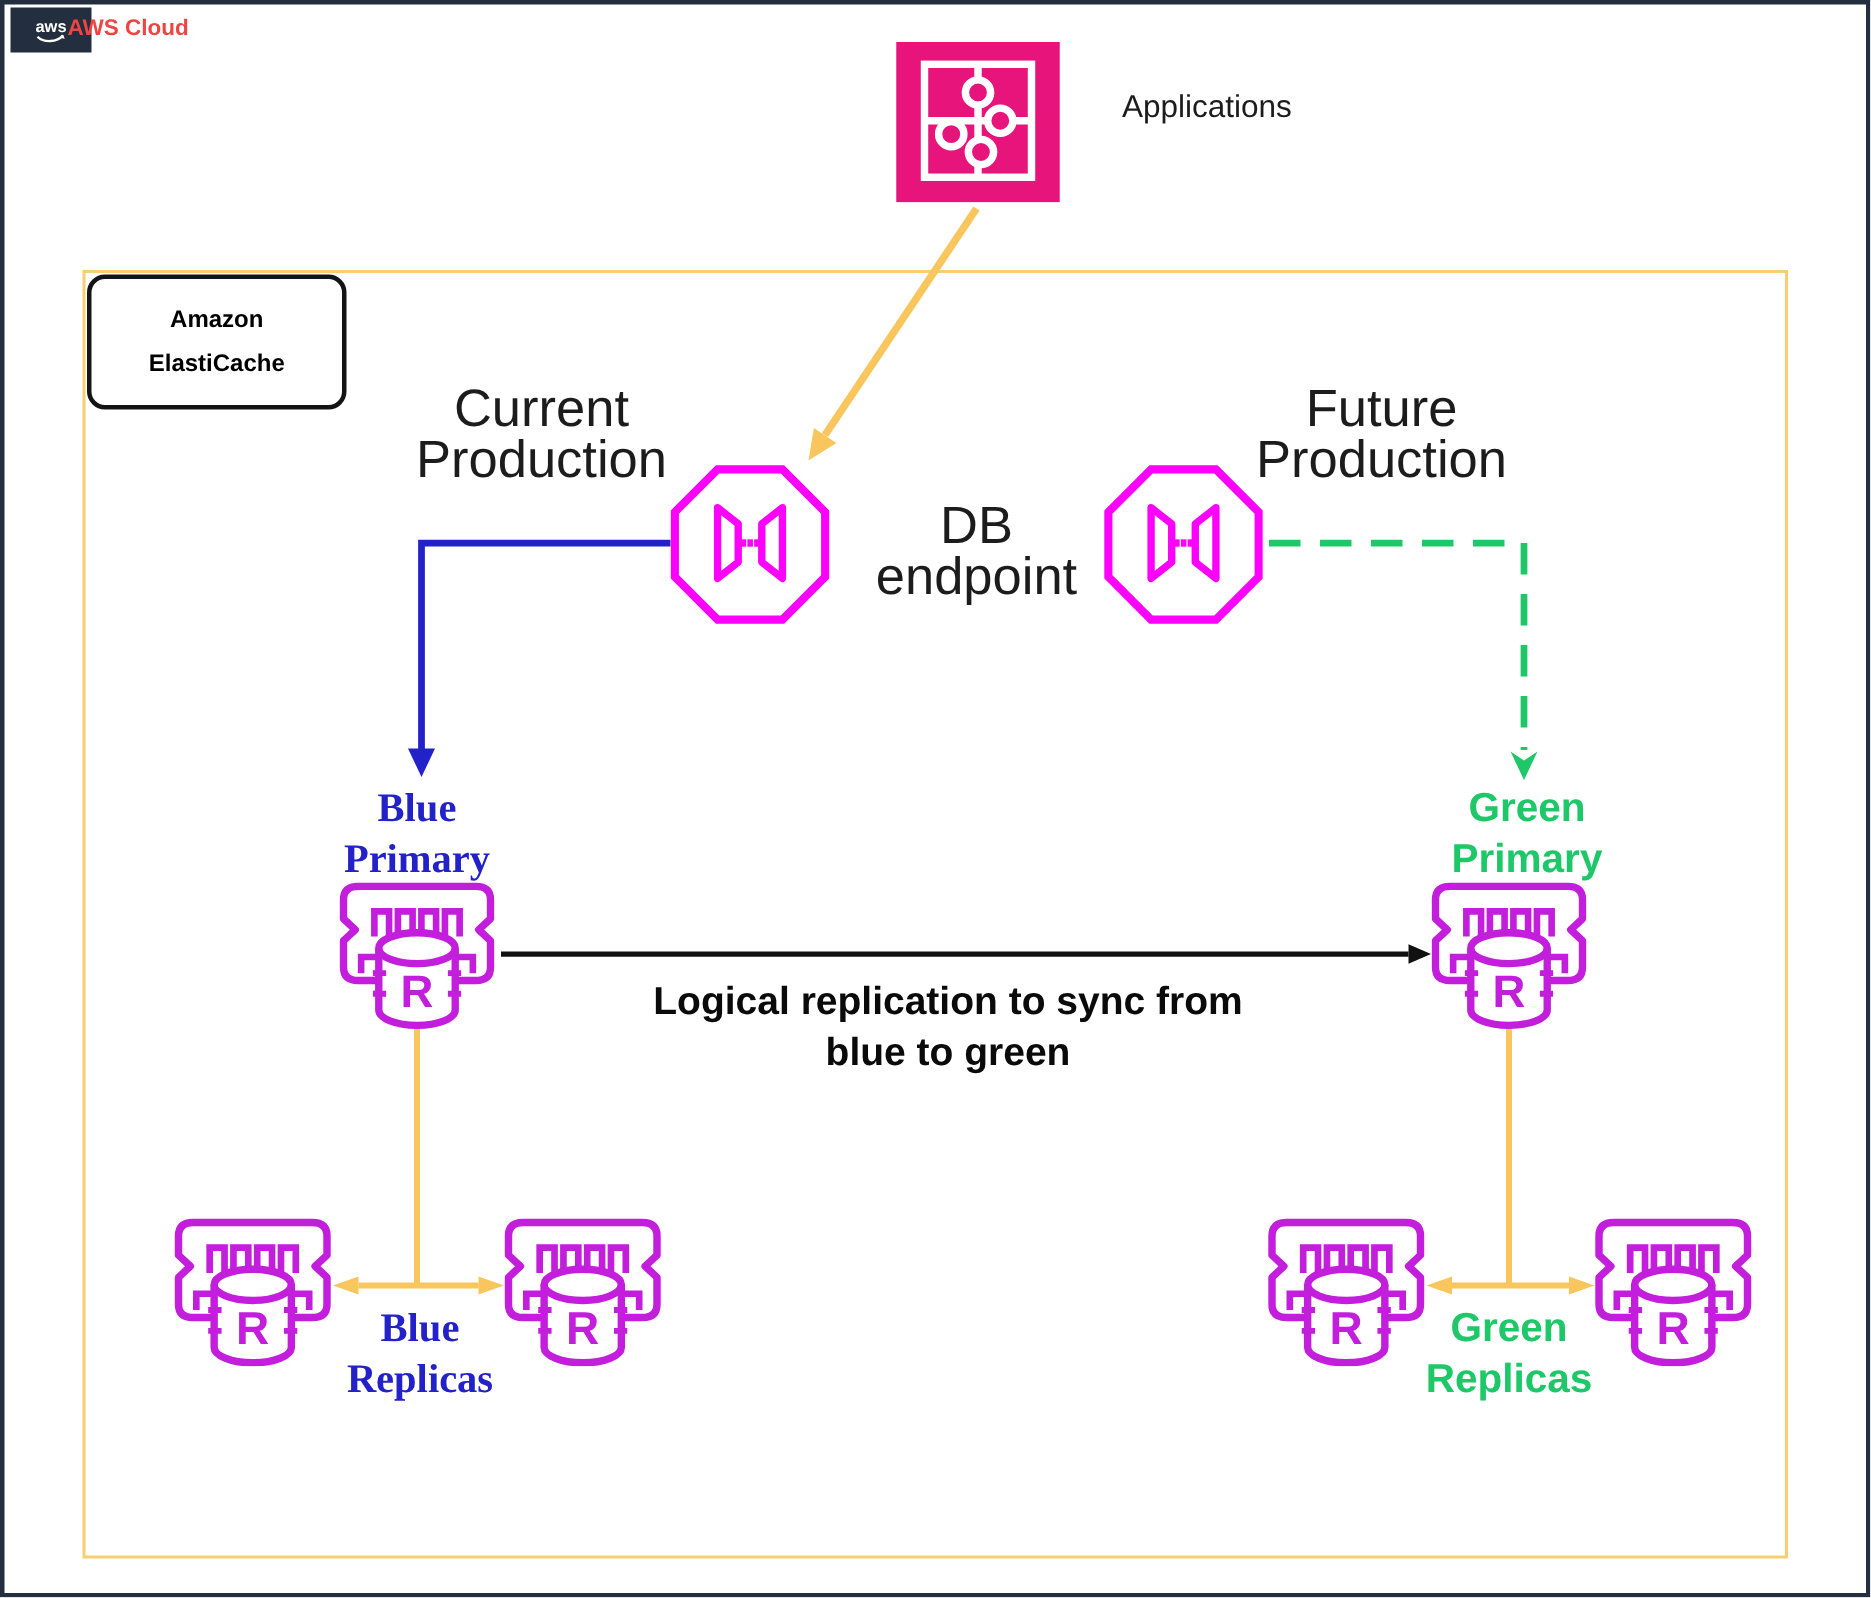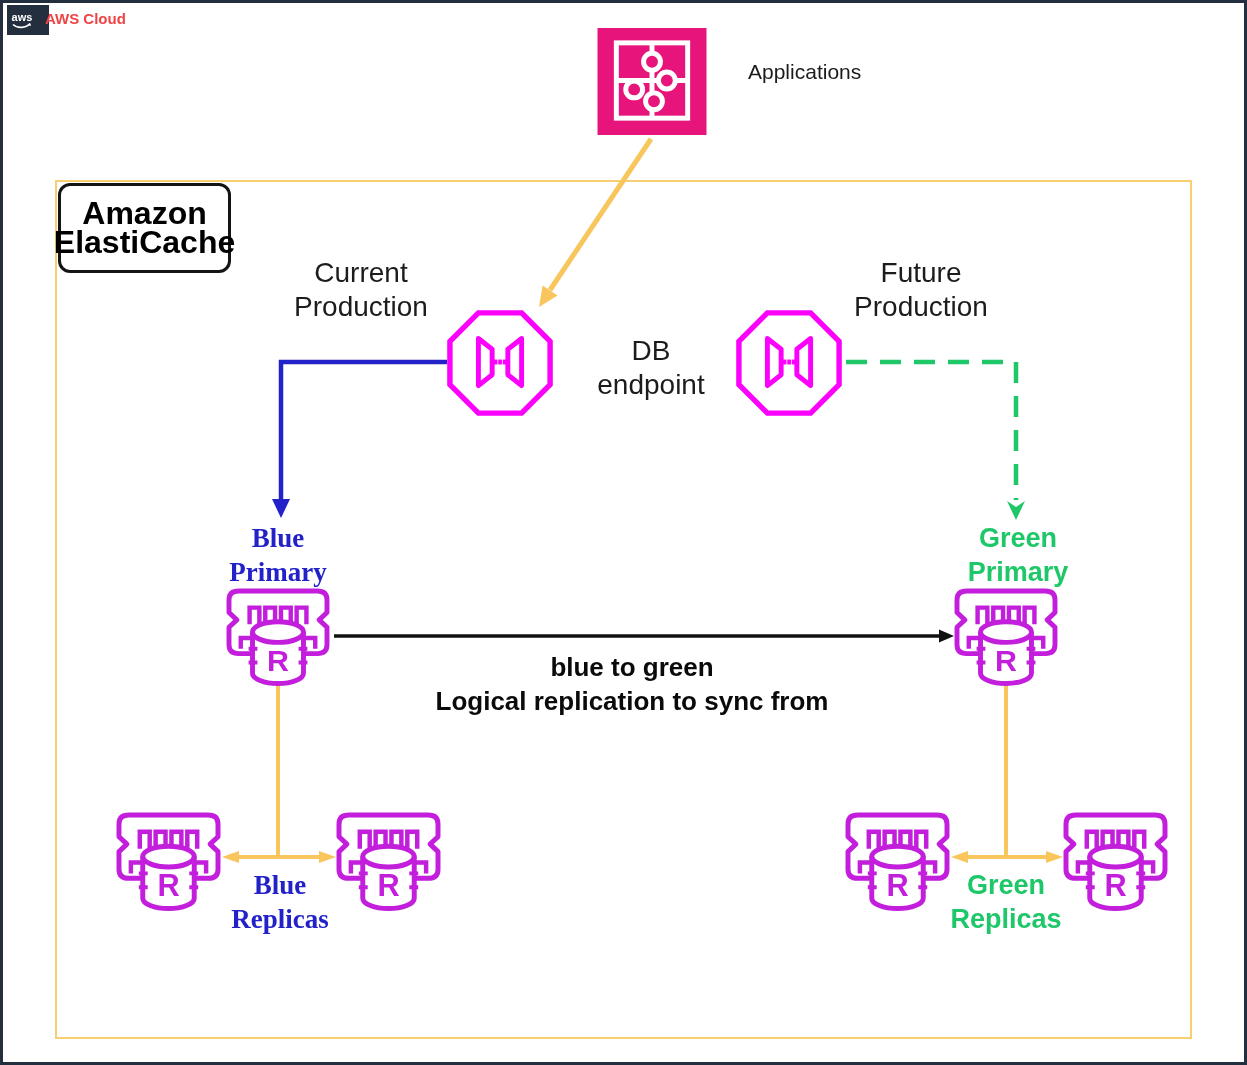--- a/index.html
+++ b/index.html
@@ -1,33 +1,33 @@
 <!DOCTYPE html>
 <html><head>
 <meta charset="utf-8">
 <style>
   html,body{margin:0;padding:0;background:#fff;}
   .canvas{
     position:relative;width:1247px;height:1065px;background:#fff;overflow:hidden;
     font-family:"Liberation Sans",sans-serif;
   }
   .outer-frame{position:absolute;inset:0;border:3px solid #232F3E;pointer-events:none;}
-  .aws-logo{position:absolute;left:7px;top:5px;width:42px;height:30px;background:#232F3E;}
+  .aws-logo{position:absolute;left:7px;top:5px;width:42px;height:30px;background:#232F3E;padding-left:12px;}
   .aws-cloud-label{position:absolute;left:45px;top:10px;font-size:15px;font-weight:600;color:#ef4444;}
   .group-box{position:absolute;left:55px;top:180px;width:1133px;height:855px;border:2px solid #F7CF72;}
   .group-label{
     position:absolute;left:58px;top:183px;width:167px;height:84px;background:#fff;
     border:3px solid #141414;border-radius:12px;display:flex;flex-direction:column;
-    align-items:center;justify-content:center;font-weight:700;font-size:32px;line-height:29px;color:#000;
+    align-items:center;justify-content:center;font-weight:700;font-size:16px;line-height:29px;color:#000;
   }
   .overlay{position:absolute;left:0;top:0;}
   .icon{position:absolute;}
   .lbl{position:absolute;text-align:center;}
   .lbl span{display:block;}
-  .plain{color:#1c1c1c;font-size:28px;line-height:34px;font-weight:400;}
+  .plain{color:#1c1c1c;font-size:35px;line-height:34px;font-weight:400;}
   .bold-black{color:#0a0a0a;font-size:26px;line-height:34px;font-weight:700;}
   .blue-lbl{color:#2222C8;font-size:27px;line-height:34px;font-weight:700;font-family:Liberation Serif, serif;}
   .green-lbl{color:#1EC869;font-size:27px;line-height:34px;font-weight:700;}
   .app-lbl{position:absolute;color:#1c1c1c;font-size:21px;font-weight:400;}
 </style>
 </head>
 <body>
 
 <div class="canvas">
 
@@ -144,22 +144,22 @@
   <div class="lbl blue-lbl" style="left:188px;top:521px;width:180px">
     <span>Blue</span>
     <span>Primary</span>
   </div>
   <div class="lbl green-lbl" style="left:928px;top:521px;width:180px">
     <span>Green</span>
     <span>Primary</span>
   </div>
 
   <div class="lbl bold-black" style="left:372px;top:650px;width:520px">
+    <span>Logical replication to sync from</span>
     <span>blue to green</span>
-    <span>Logical replication to sync from</span>
   </div>
 
   <div class="lbl blue-lbl" style="left:190px;top:868px;width:180px">
     <span>Blue</span>
     <span>Replicas</span>
   </div>
   <div class="lbl green-lbl" style="left:916px;top:868px;width:180px">
     <span>Green</span>
     <span>Replicas</span>
   </div>

